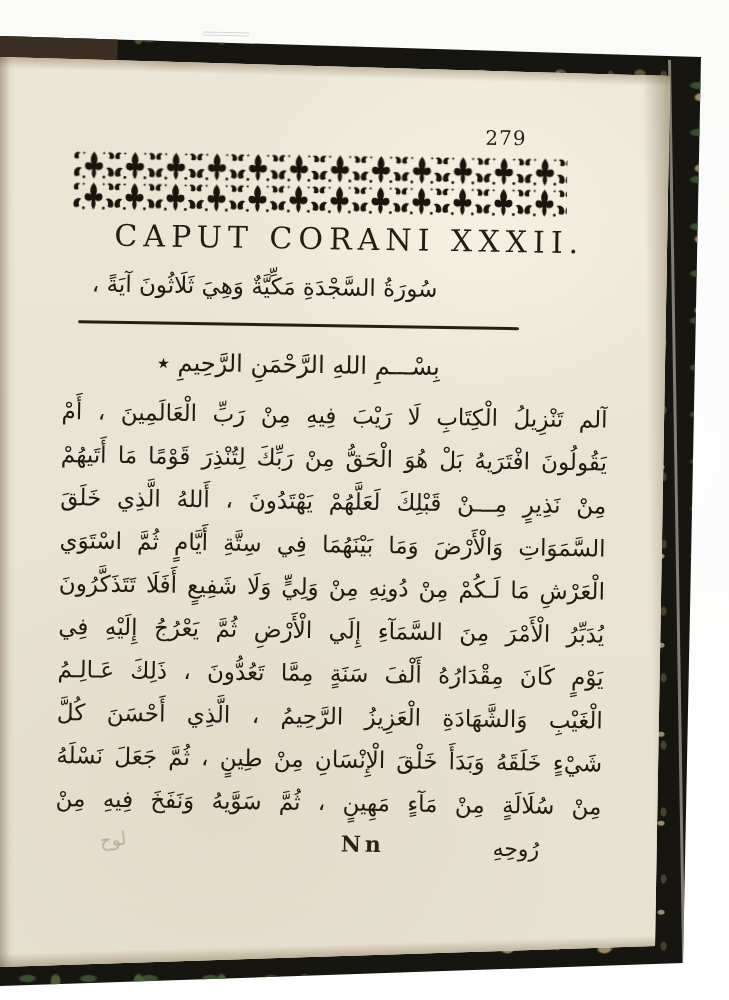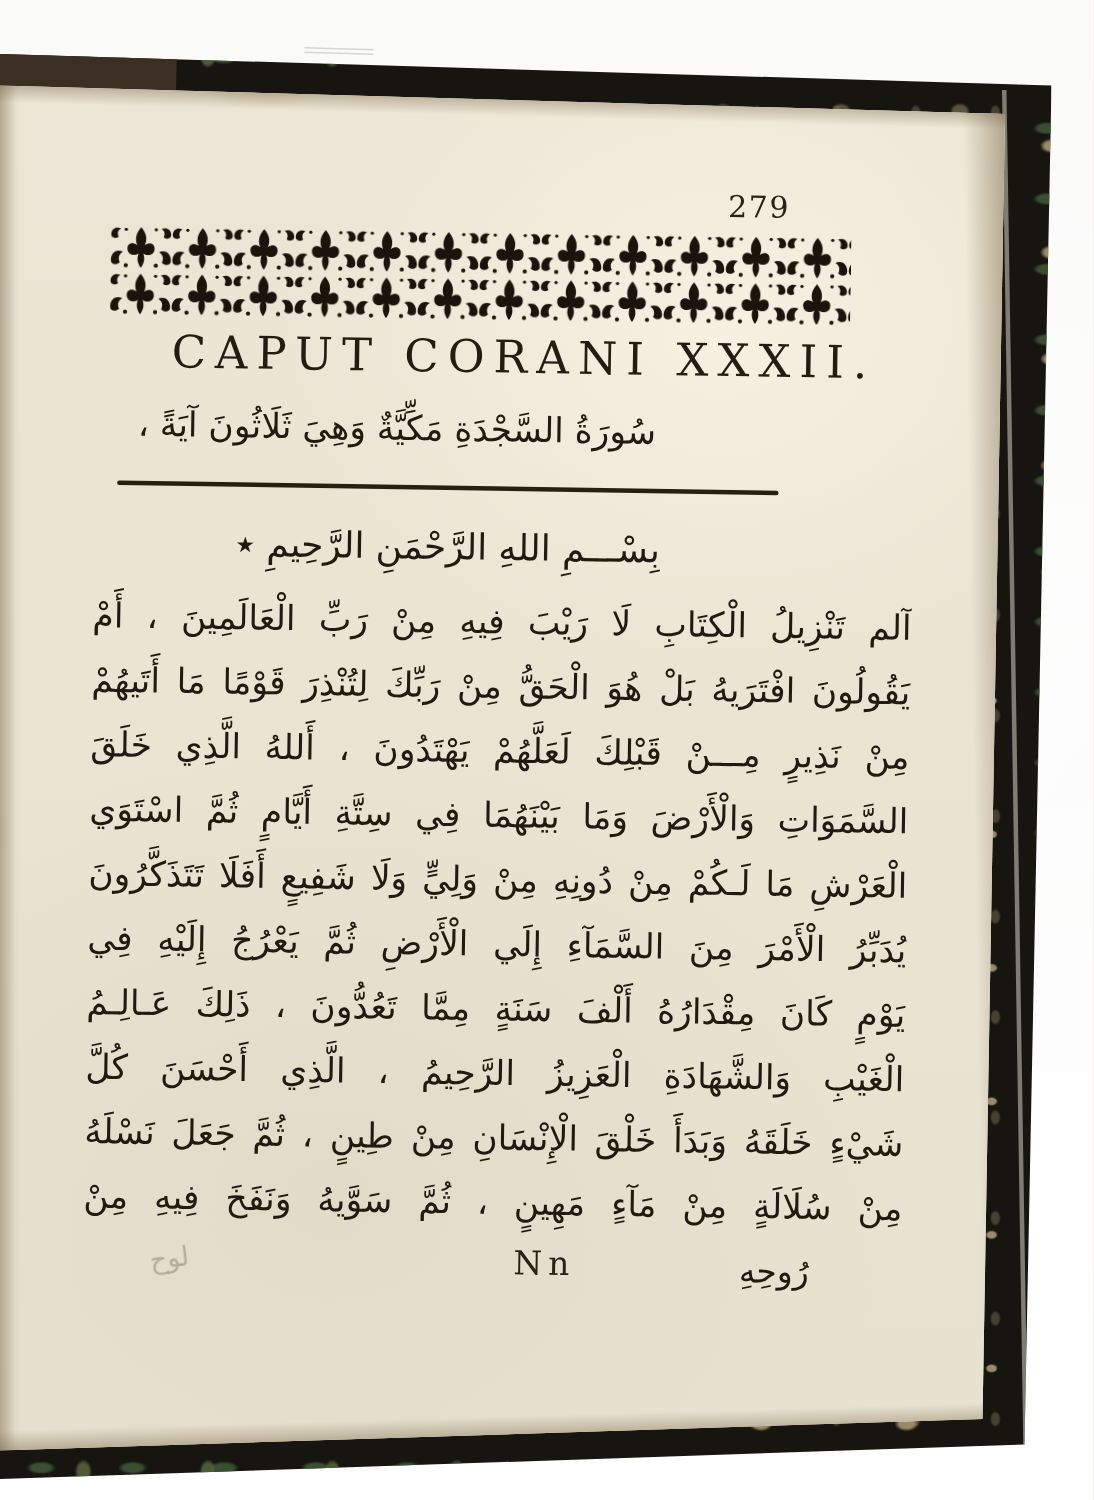--- a/index.html
+++ b/index.html
@@ -67,21 +67,21 @@
   .ar{font-family:"DejaVu Sans", sans-serif;direction:rtl;unicode-bidi:isolate;color:#221a10;}
   .surah-title{position:absolute;left:83px;top:263px;width:360px;text-align:center;
     font-size:23px;line-height:40px;white-space:nowrap;}
   .rule{position:absolute;left:77px;top:320px;width:441px;height:3px;background:#281f13;border-radius:2px;}
   .basmala{position:absolute;left:133px;top:340px;width:330px;text-align:center;
     font-size:24px;line-height:42px;white-space:nowrap;}
   .body-block{position:absolute;left:62px;top:390px;width:546px;}
   .bline{height:43px;line-height:43px;font-size:23px;overflow:hidden;
     text-align:justify;text-align-last:justify;word-spacing:2px;}
   .signature-mark{position:absolute;left:340px;top:826px;width:60px;text-align:center;
-    font-size:22px;letter-spacing:4px;color:#2a2216;}
+    font-size:22px;letter-spacing:4px;color:#2a2216;font-weight:bold;}
   .catchword{position:absolute;left:488px;top:825px;width:70px;text-align:center;
     font-size:22px;line-height:34px;}
   .pencil-note{position:absolute;left:90px;top:828px;width:60px;text-align:center;
     font-family:"DejaVu Sans", sans-serif;direction:rtl;font-size:18px;
     color:rgba(125,114,96,.45);transform:rotate(-8deg);filter:blur(.4px);}
 </style>
 </head>
 <body>
 
 <div class="backdrop"></div>

